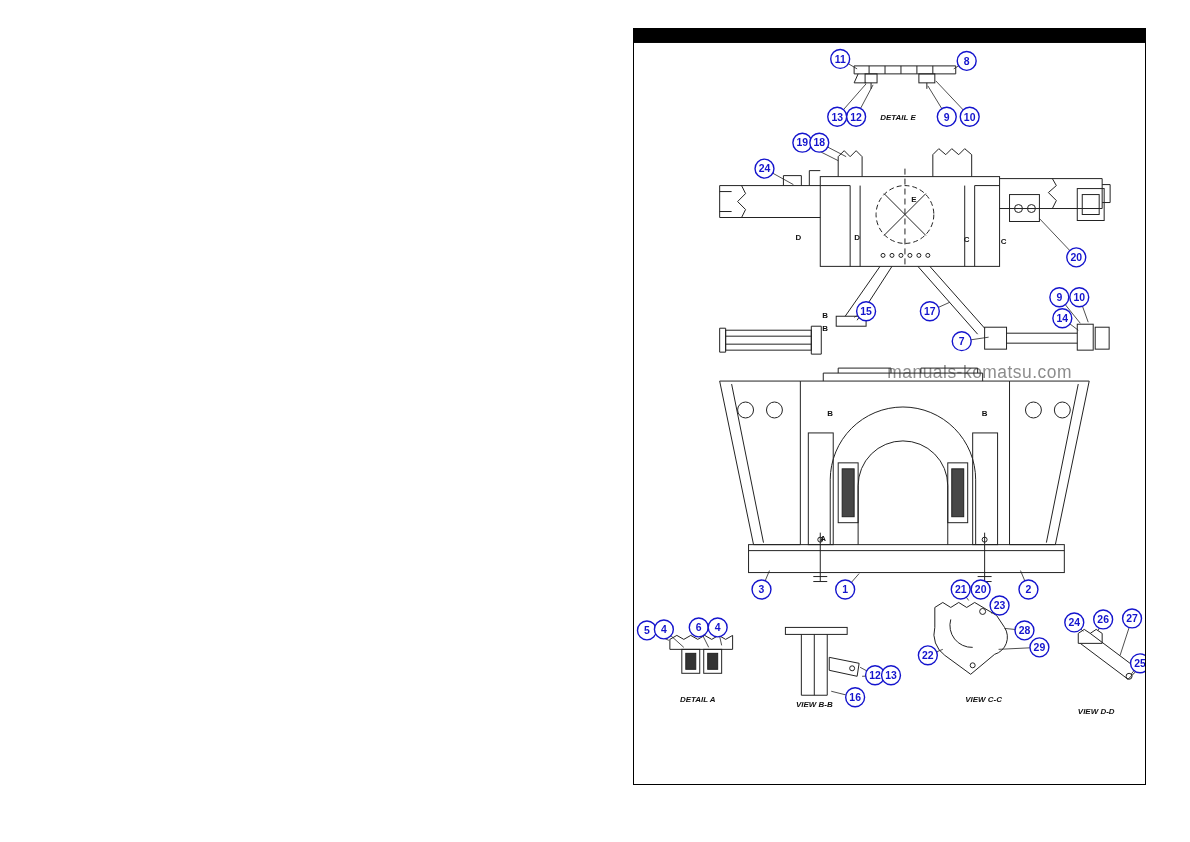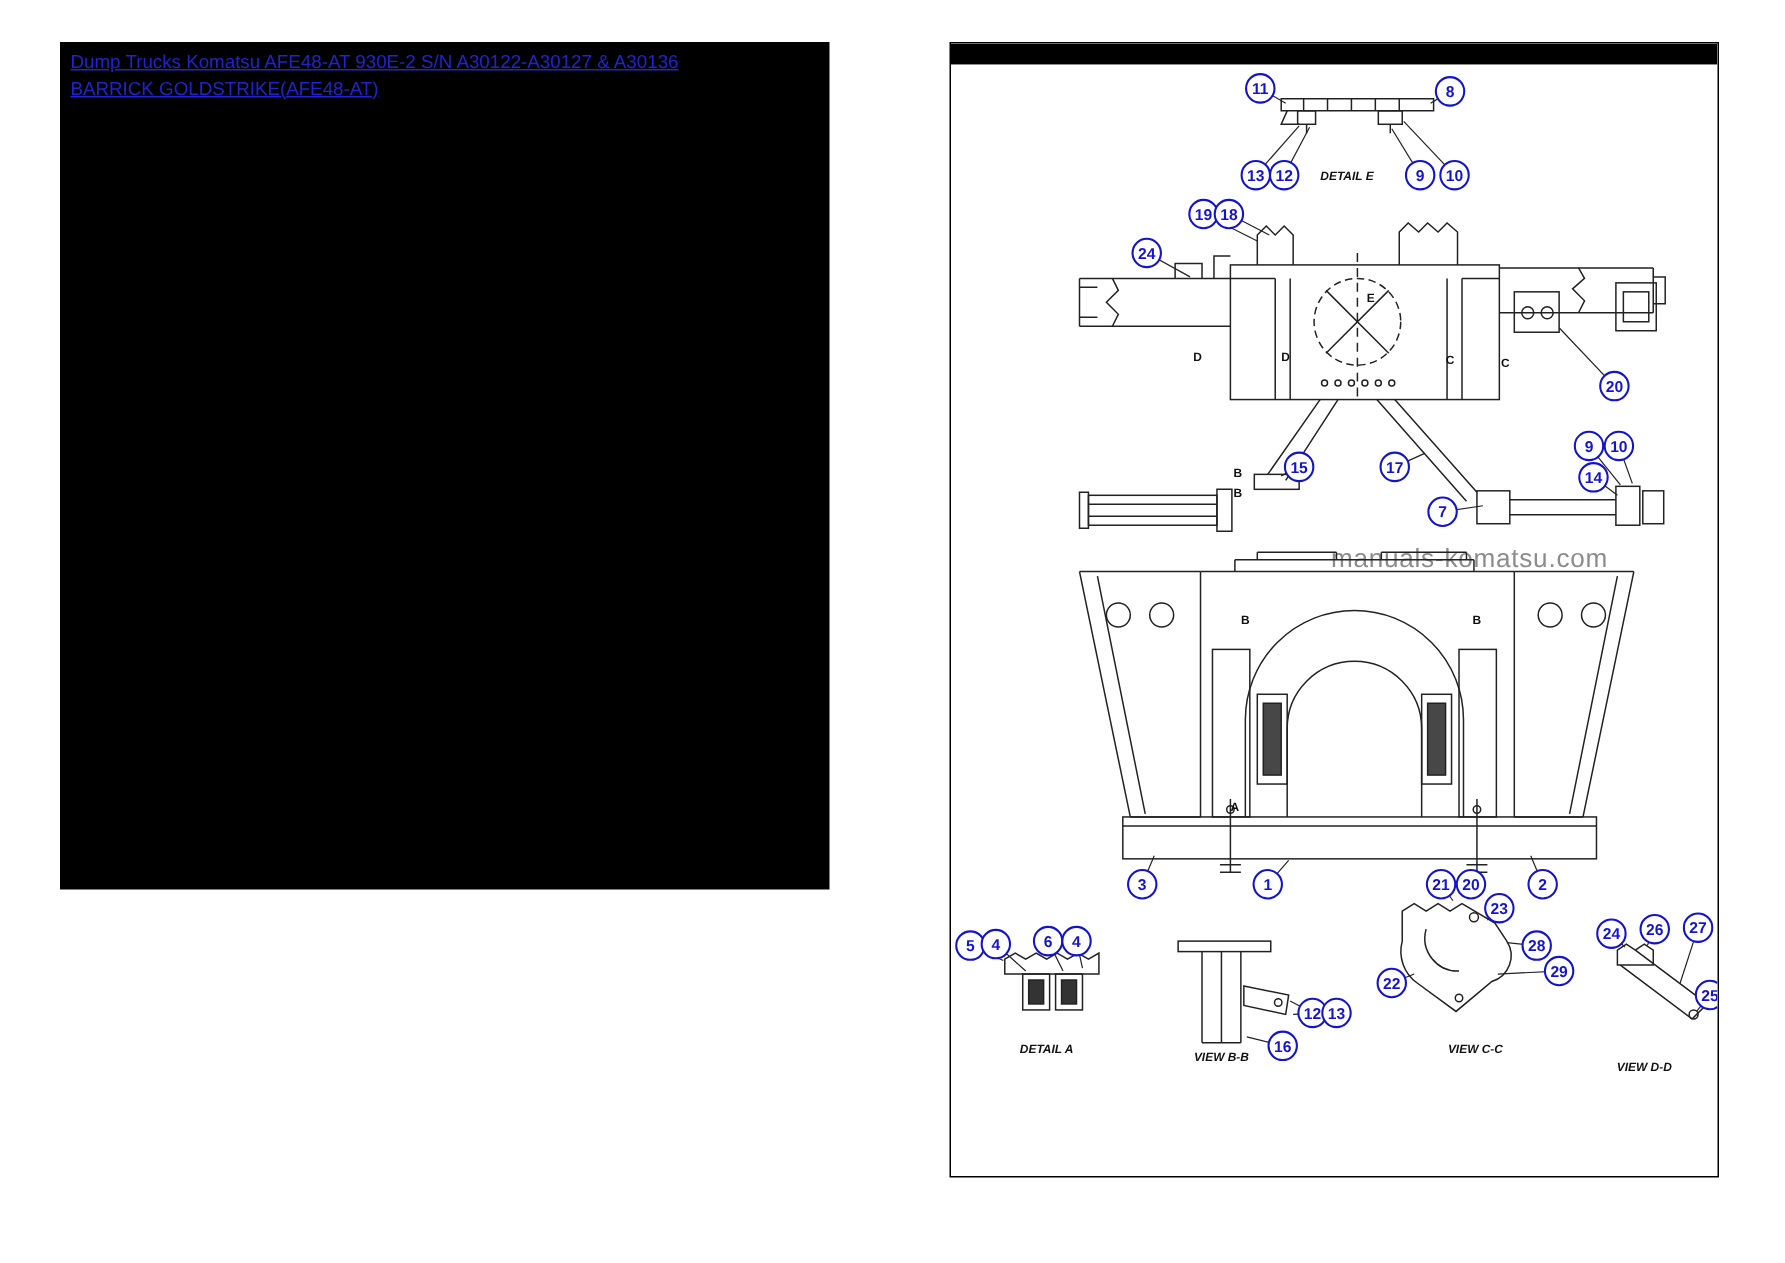--- a/index.html
+++ b/index.html
@@ -14,23 +14,20 @@
 
   .diagram-panel { position:absolute; left:633px; top:28px; width:513px; height:757px;
                    background:#fff; border:1px solid #000; overflow:hidden; }
   .diagram-panel svg { display:block; width:100%; height:100%; }
 </style>
 </head>
 <body>
 
 <div class="page">
 
-  <div class="left-panel">
-    <a href="#" class="doc-link" style="color: rgb(35, 35, 205);">Dump Trucks Komatsu AFE48-AT 930E-2 S/N A30122-A30127 &amp; A30136 BARRICK GOLDSTRIKE(AFE48-AT)</a>
-  </div>
 
   <div class="diagram-panel">
     <svg id="diagram-svg" viewBox="0 0 513 757" preserveAspectRatio="none">
 
       <rect x="0" y="0" width="513" height="14" fill="#000"></rect>
 
       <g stroke="#222" fill="none" stroke-width="1">
         <path d="M221,37 H323 V45 H221 Z M236,37 V45 M252,37 V45 M268,37 V45 M284,37 V45 M300,37 V45"></path>
         <rect x="232" y="45" width="12" height="9"></rect>
         <rect x="286" y="45" width="16" height="9"></rect>

